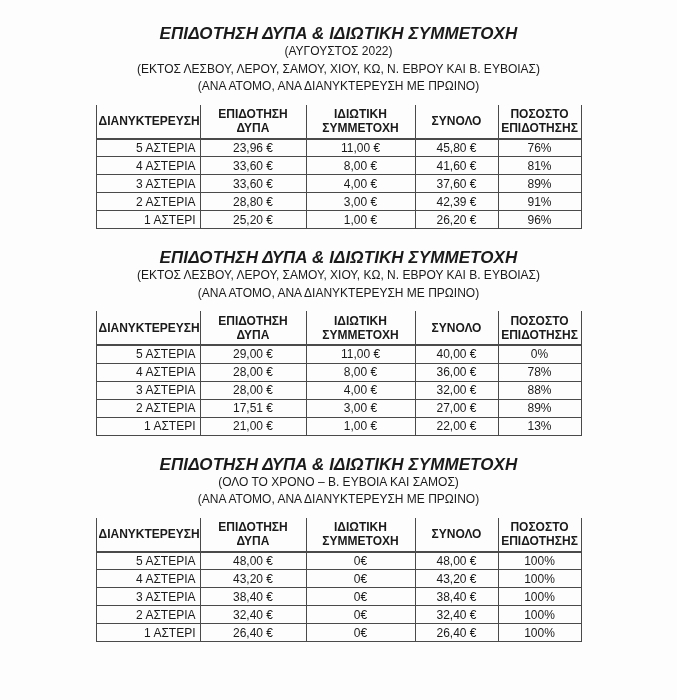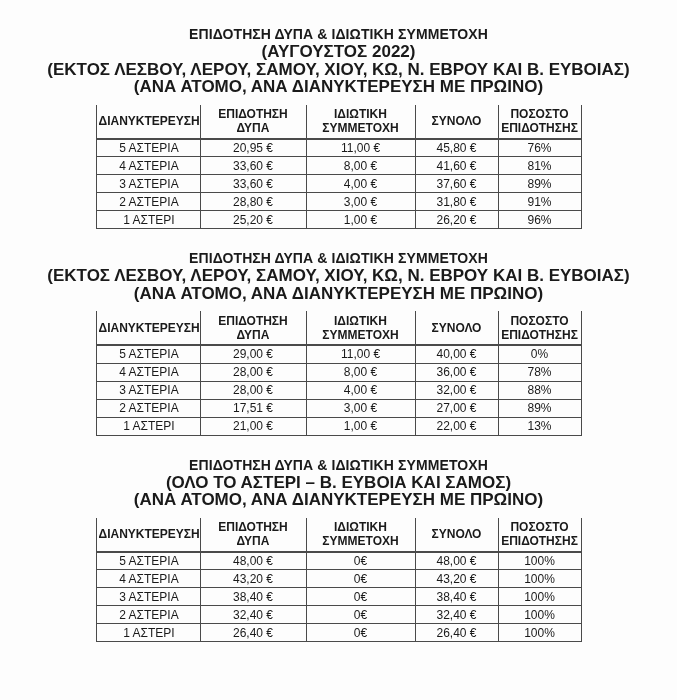--- a/index.html
+++ b/index.html
@@ -9,27 +9,28 @@
     background: #fdfdfd;
     color: #1a1a1a;
     font-family: "Liberation Sans", sans-serif;
     overflow: hidden;
   }
   .page { padding-top: 25px; }
   .section { margin: 0; }
   .title-block { text-align: center; margin-bottom: 9px; }
   .title-main {
     font-weight: bold;
-    font-size: 14px;
+    font-size: 17px;
     line-height: 18px;
     letter-spacing: 0.1px;
+    font-style: italic;
   }
   .title-sub {
-    font-weight: bold;
-    font-size: 17px;
+    font-weight: normal;
+    font-size: 12px;
     line-height: 17.5px;
   }
   table.grid {
     width: 485px;
     margin: 0 auto 20px auto;
     border-collapse: collapse;
     table-layout: fixed;
     border-top: none;
   }
   table.grid col.c0 { width: 104px; }
@@ -53,21 +54,21 @@
     vertical-align: middle;
   }
   table.grid td {
     height: 18px;
     padding: 0 4px;
     text-align: center;
     vertical-align: middle;
     white-space: nowrap;
   }
   table.grid td.label {
-    text-align: center;
+    text-align: right;
     padding-left: 6px;
   }
 </style>
 </head>
 <body>
 
 <div class="page">
   <section class="section">
     <div class="title-block">
         <div class="title-main">ΕΠΙΔΟΤΗΣΗ ΔΥΠΑ &amp; ΙΔΙΩΤΙΚΗ ΣΥΜΜΕΤΟΧΗ</div>
@@ -88,21 +89,21 @@
             <th>ΔΙΑΝΥΚΤΕΡΕΥΣΗ</th>
             <th>ΕΠΙΔΟΤΗΣΗ ΔΥΠΑ</th>
             <th>ΙΔΙΩΤΙΚΗ ΣΥΜΜΕΤΟΧΗ</th>
             <th>ΣΥΝΟΛΟ</th>
             <th>ΠΟΣΟΣΤΟ ΕΠΙΔΟΤΗΣΗΣ</th>
           </tr>
         </thead>
       <tbody>
           <tr>
             <td class="label">5 ΑΣΤΕΡΙΑ</td>
-            <td>20,95 €</td>
+            <td>23,96 €</td>
             <td>11,00 €</td>
             <td>45,80 €</td>
             <td>76%</td>
           </tr>
           <tr>
             <td class="label">4 ΑΣΤΕΡΙΑ</td>
             <td>33,60 €</td>
             <td>8,00 €</td>
             <td>41,60 €</td>
             <td>81%</td>
@@ -111,21 +112,21 @@
             <td class="label">3 ΑΣΤΕΡΙΑ</td>
             <td>33,60 €</td>
             <td>4,00 €</td>
             <td>37,60 €</td>
             <td>89%</td>
           </tr>
           <tr>
             <td class="label">2 ΑΣΤΕΡΙΑ</td>
             <td>28,80 €</td>
             <td>3,00 €</td>
-            <td>31,80 €</td>
+            <td>42,39 €</td>
             <td>91%</td>
           </tr>
           <tr>
             <td class="label">1 ΑΣΤΕΡΙ</td>
             <td>25,20 €</td>
             <td>1,00 €</td>
             <td>26,20 €</td>
             <td>96%</td>
           </tr>
         </tbody>
@@ -191,21 +192,21 @@
             <td>22,00 €</td>
             <td>13%</td>
           </tr>
         </tbody>
     </table>
   </section>
 
   <section class="section">
     <div class="title-block">
         <div class="title-main">ΕΠΙΔΟΤΗΣΗ ΔΥΠΑ &amp; ΙΔΙΩΤΙΚΗ ΣΥΜΜΕΤΟΧΗ</div>
-        <div class="title-sub">(ΟΛΟ ΤΟ ΑΣΤΕΡΙ – Β. ΕΥΒΟΙΑ ΚΑΙ ΣΑΜΟΣ)</div>
+        <div class="title-sub">(ΟΛΟ ΤΟ ΧΡΟΝΟ – Β. ΕΥΒΟΙΑ ΚΑΙ ΣΑΜΟΣ)</div>
         <div class="title-sub">(ΑΝΑ ΑΤΟΜΟ, ΑΝΑ ΔΙΑΝΥΚΤΕΡΕΥΣΗ ΜΕ ΠΡΩΙΝΟ)</div>
       </div>
     <table class="grid">
       <colgroup>
         <col class="c0">
           <col class="c1">
           <col class="c2">
           <col class="c3">
           <col class="c4">
       </colgroup>

